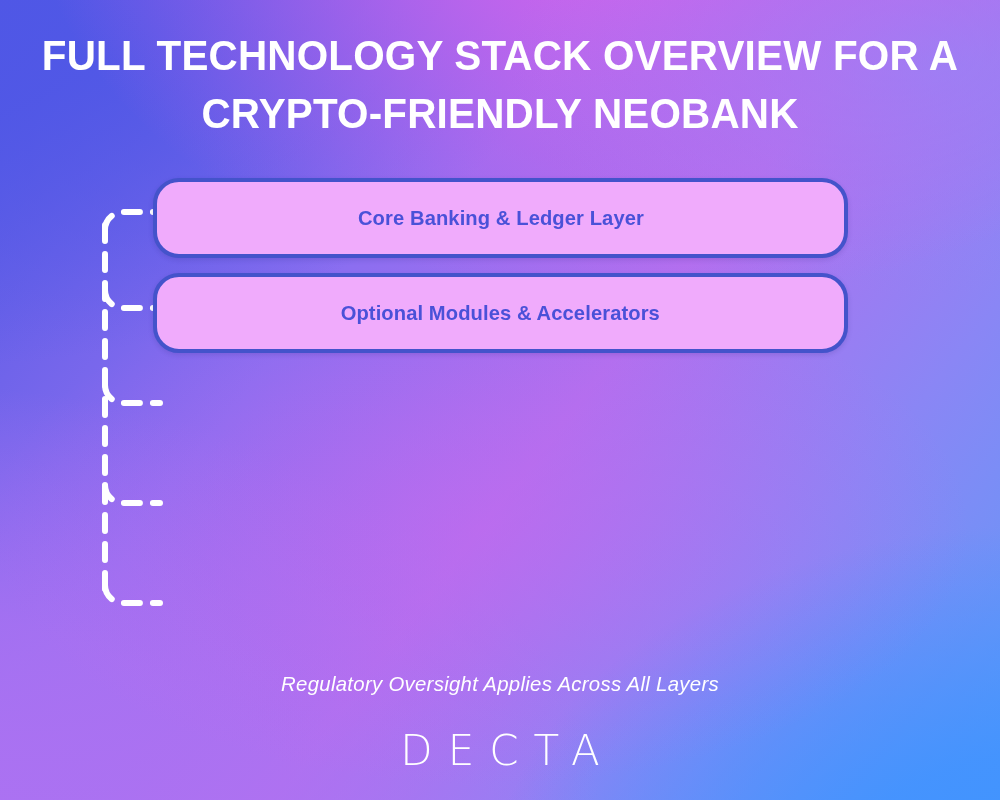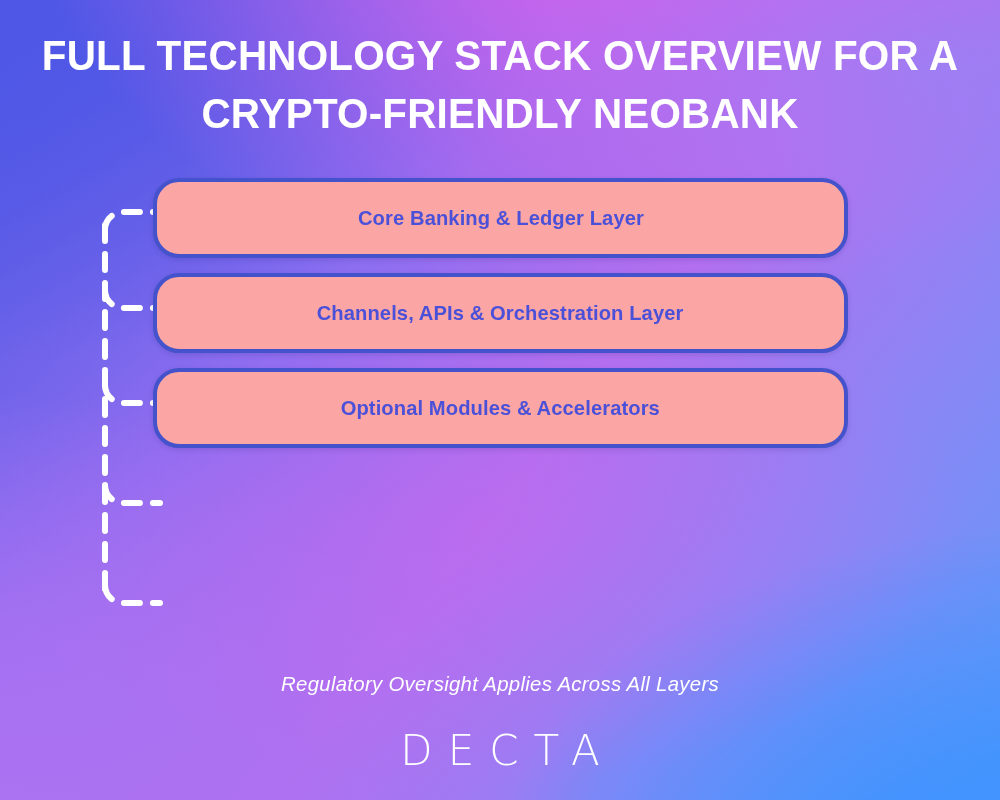--- a/index.html
+++ b/index.html
@@ -62,21 +62,21 @@
     top: 178px;
     width: 695px;
   }
 
   .layer-box {
     position: relative;
     height: 80px;
     margin-bottom: 15px;
     border: 4px solid #4453cb;
     border-radius: 26px;
-    background: #fca5a5;
+    background: #f0abfc;
     display: flex;
     align-items: center;
     justify-content: center;
     box-shadow: 0 2px 5px rgba(40,30,110,0.16);
   }
   .layer-box:last-child { margin-bottom: 0; }
 
   .layer-label {
     color: #4a51d8;
     font-family: "Liberation Sans Narrow", "Liberation Sans", sans-serif;
@@ -152,23 +152,20 @@
 </svg>
 
 <div id="stack">
 
   <div class="layer-box">
     <span class="layer-label">Core Banking &amp; Ledger Layer</span>
   </div>
 
 
 
-  <div class="layer-box">
-    <span class="layer-label">Channels, APIs &amp; Orchestration Layer</span>
-  </div>
 
   <div class="layer-box">
     <span class="layer-label">Optional Modules &amp; Accelerators</span>
   </div>
 
 </div>
 
 <div id="caption">Regulatory Oversight Applies Across All Layers</div>
 
 <div id="logo">

